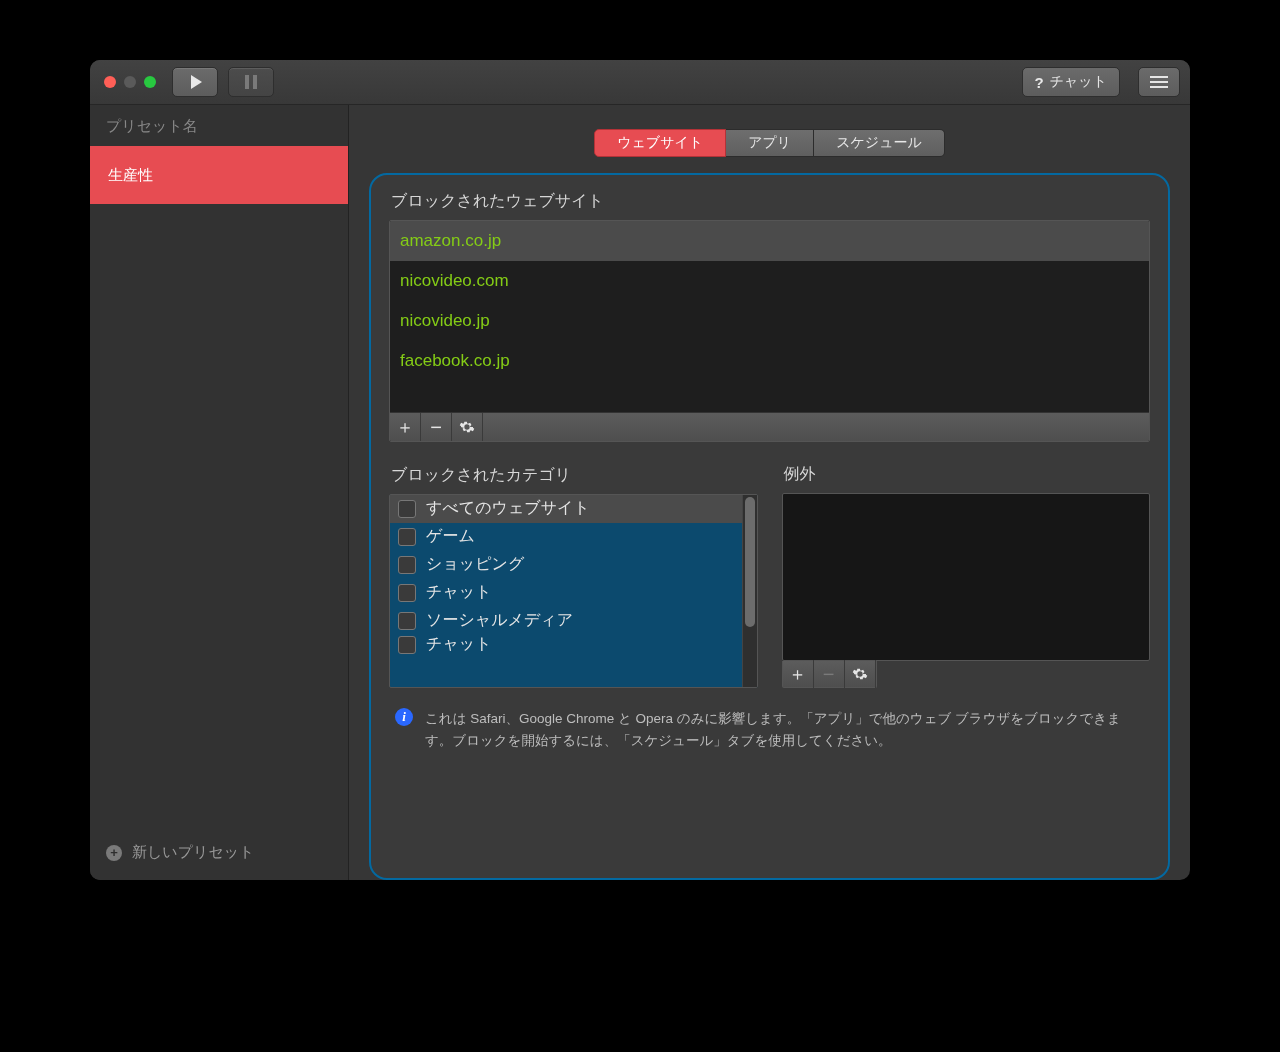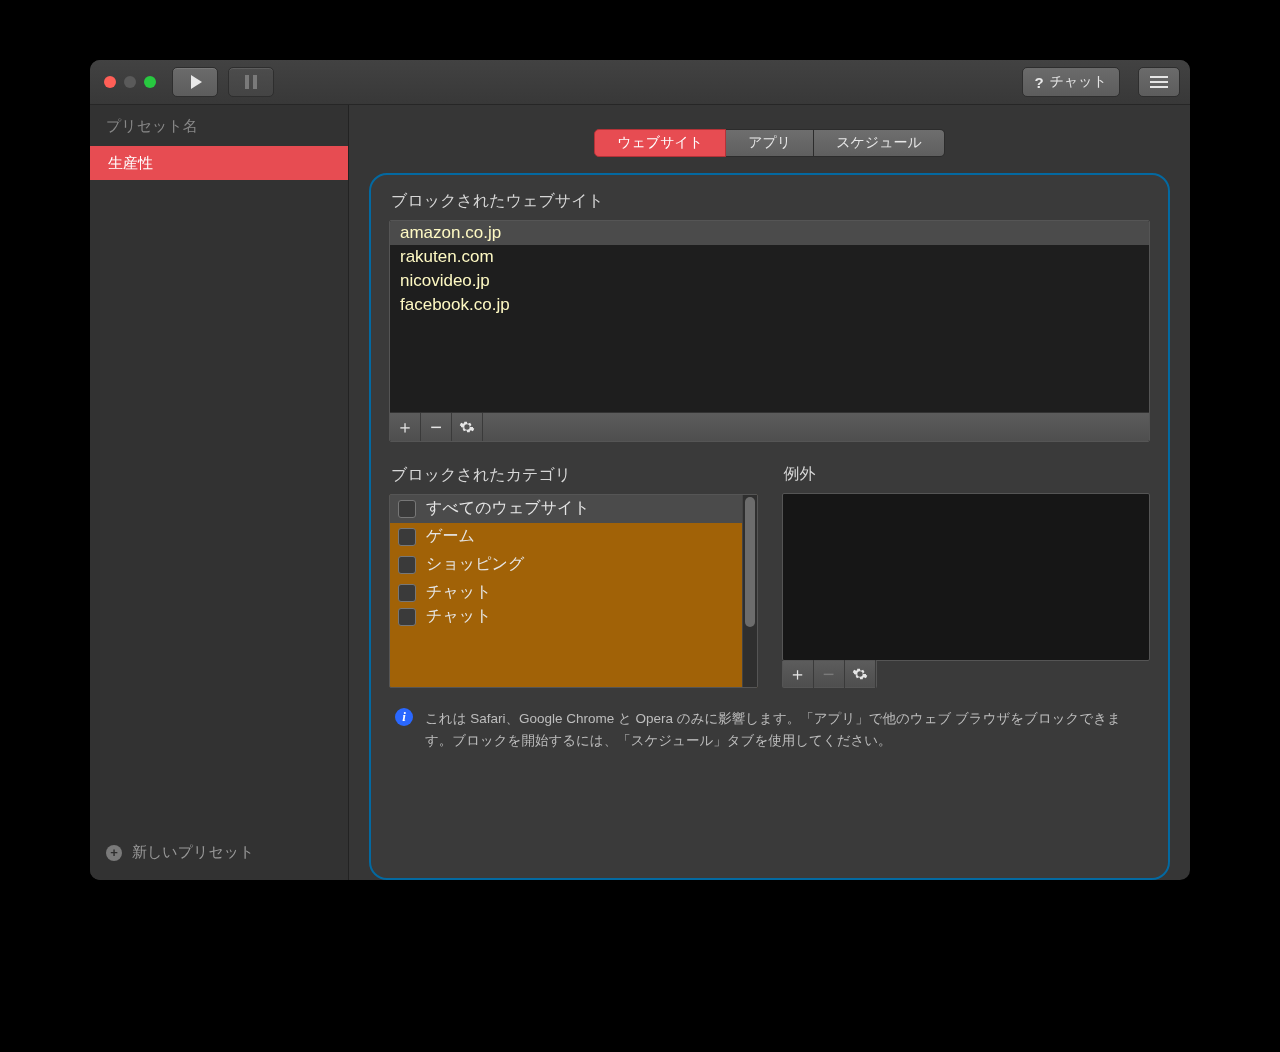--- a/index.html
+++ b/index.html
@@ -84,21 +84,21 @@
     border-right: 1px solid #222;
     display:flex; flex-direction:column;
   }
   .side-header {
     padding: 12px 16px 10px;
     color:#888; font-size:15px;
   }
   .preset-row {
     height:34px;
     display:flex; align-items:center;
-    padding:0 18px;
+    padding:12px 18px;
     color:#fff; font-size:15px;
   }
   .preset-row.sel { background:#e74c52; }
   .side-bottom {
     margin-top:auto;
     padding: 14px 16px 18px;
     display:flex; align-items:center; gap:10px;
     color:#999; font-size:15px;
   }
   .plus-circle {
@@ -149,21 +149,21 @@
   .list-box {
     border:1px solid #555;
     background:#1e1e1e;
     border-radius:2px;
     overflow:hidden;
     display:flex; flex-direction:column;
   }
   .list-body { flex:1; overflow:hidden;}
   .list-row {
     height:16px; display:flex; align-items:center;
-    padding:4px 10px; color:#fef9c3; font-size:17px;
+    padding:12px 10px; color:#84cc16; font-size:17px;
   }
   .list-row.sel { background:#4b4b4b; }
   .list-toolbar {
     height:28px; background:linear-gradient(#5c5c5c,#4e4e4e);
     border-top:1px solid #333;
     display:flex; align-items:center;
   }
   .tbtn {
     width:30px; height:28px;
     display:flex; align-items:center; justify-content:center;
@@ -174,21 +174,21 @@
 
   
   .lower {
     display:flex; gap:24px; margin-top:18px;
     min-height: 230px;
     align-items: center;
   }
   .col { flex:1; display:flex; flex-direction:column; }
   .cat-box {
     border:1px solid #555;
-    background:#a16207;
+    background:#0c4a6e;
     border-radius:2px;
     height: 192px;
     display:flex;
   }
   .cat-scroll{flex:1; overflow:hidden;}
   .cat-row {
     height:28px; display:flex; align-items:center;
     padding:0 8px; gap:10px; color:#e6e6e6; font-size:16px;
   }
   .cat-row.sel { background:#4b4b4b; }
@@ -299,21 +299,21 @@
       <div class="panel">
 
         <div class="sec-label">ブロックされたウェブサイト</div>
 
         <div class="list-box" style="height:220px;">
           <div class="list-body">
             <div class="list-row sel">
                 <span>amazon.co.jp</span>
               </div>
             <div class="list-row">
-                <span>rakuten.com</span>
+                <span>nicovideo.com</span>
               </div>
             <div class="list-row">
                 <span>nicovideo.jp</span>
               </div>
             <div class="list-row">
                 <span>facebook.co.jp</span>
               </div>
           </div>
           <div class="list-toolbar">
             <div class="tbtn" style="font-size:18px;">＋</div>
@@ -340,20 +340,24 @@
                   <span class="chk"></span>
                   <span>ゲーム</span>
                 </div>
                 <div class="cat-row">
                   <span class="chk"></span>
                   <span>ショッピング</span>
                 </div>
                 <div class="cat-row">
                   <span class="chk"></span>
                   <span>チャット</span>
+                </div>
+                <div class="cat-row">
+                  <span class="chk"></span>
+                  <span>ソーシャルメディア</span>
                 </div>
                 <div class="cat-row last">
                   <span class="chk"></span>
                   <span>チャット</span>
                 </div>
               </div>
               <div class="cat-sb">
                 <div class="cat-thumb"></div>
               </div>
             </div>

